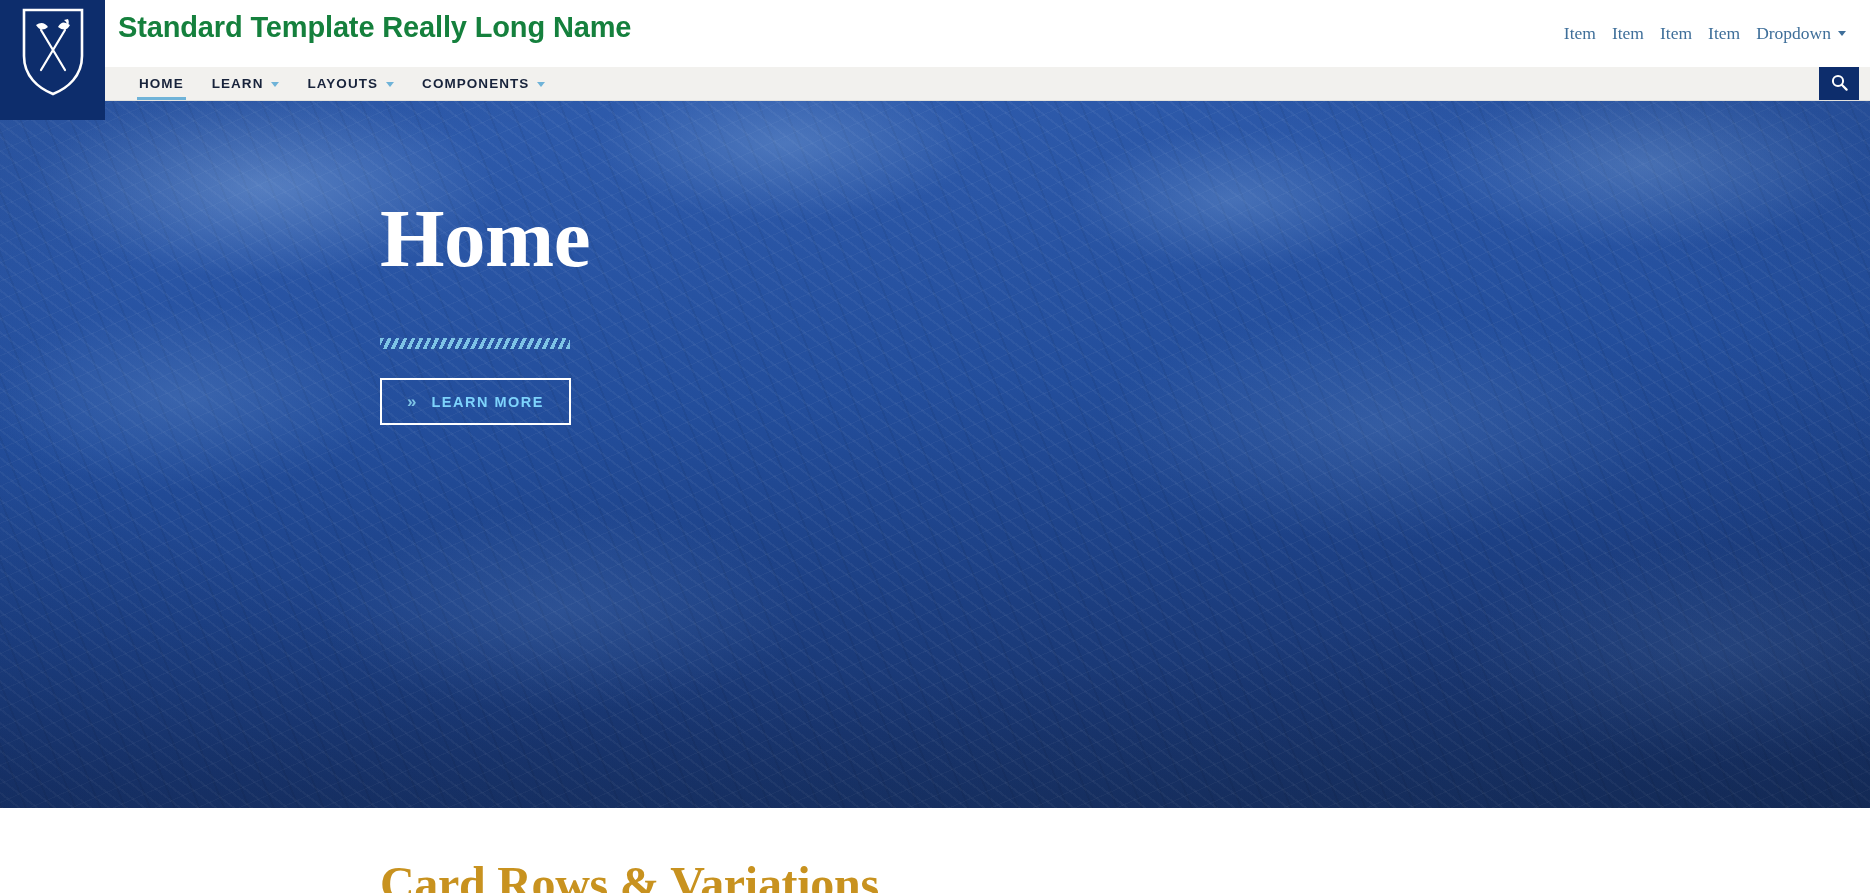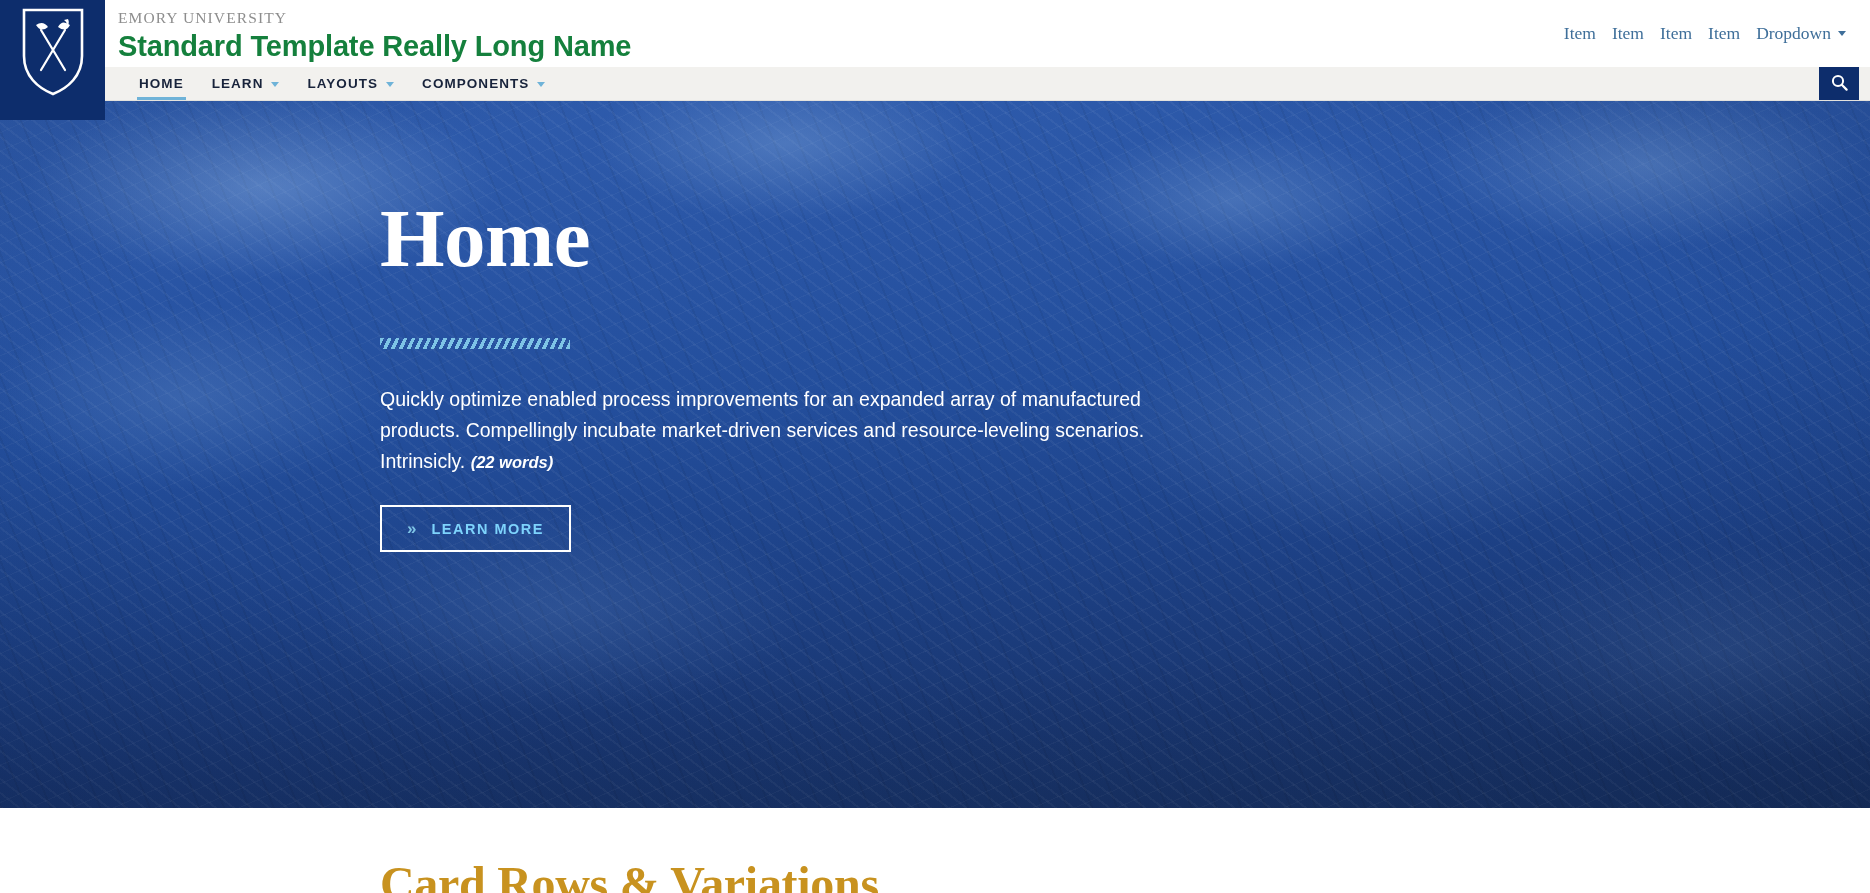--- a/index.html
+++ b/index.html
@@ -316,21 +316,20 @@
         <path d="M50 19 q-8 -6 -12 2 q8 6 12 -2 Z" fill="#ffffff"></path>
         <path d="M44 14 q4 3 3 7 q3 -4 1 -8 Z" fill="#ffffff"></path>
       </svg>
     </span>
   </div>
 
   <div id="header-main">
 
     <div id="identity-row">
       <div id="brand-text">
-        <div id="eyebrow">EMORY UNIVERSITY</div>
         <div id="site-title">Standard Template Really Long Name</div>
       </div>
 
       <nav id="utility-nav">
         <a class="utility-link">Item</a>
         <a class="utility-link">Item</a>
         <a class="utility-link">Item</a>
         <a class="utility-link">Item</a>
         <span class="utility-dropdown">
           <span class="utility-link">Dropdown</span>
@@ -373,24 +372,20 @@
 
 <section id="hero">
   <div id="hero-bg"></div>
   <div id="hero-vignette"></div>
 
   <div id="hero-content">
     <h1 id="hero-title">Home</h1>
 
     <div id="hero-divider"></div>
 
-    <p id="hero-text">
-      <span>Quickly optimize enabled process improvements for an expanded array of manufactured products. Compellingly incubate market-driven services and resource-leveling scenarios. Intrinsicly.</span>
-      <span id="hero-wordcount">(22 words)</span>
-    </p>
 
     <button id="hero-cta">
       <span id="cta-chevrons">»</span>
       <span id="cta-label">LEARN MORE</span>
     </button>
   </div>
 </section>
 
 <section id="cards-section">
   <h2 id="cards-heading">Card Rows &amp; Variations</h2>

